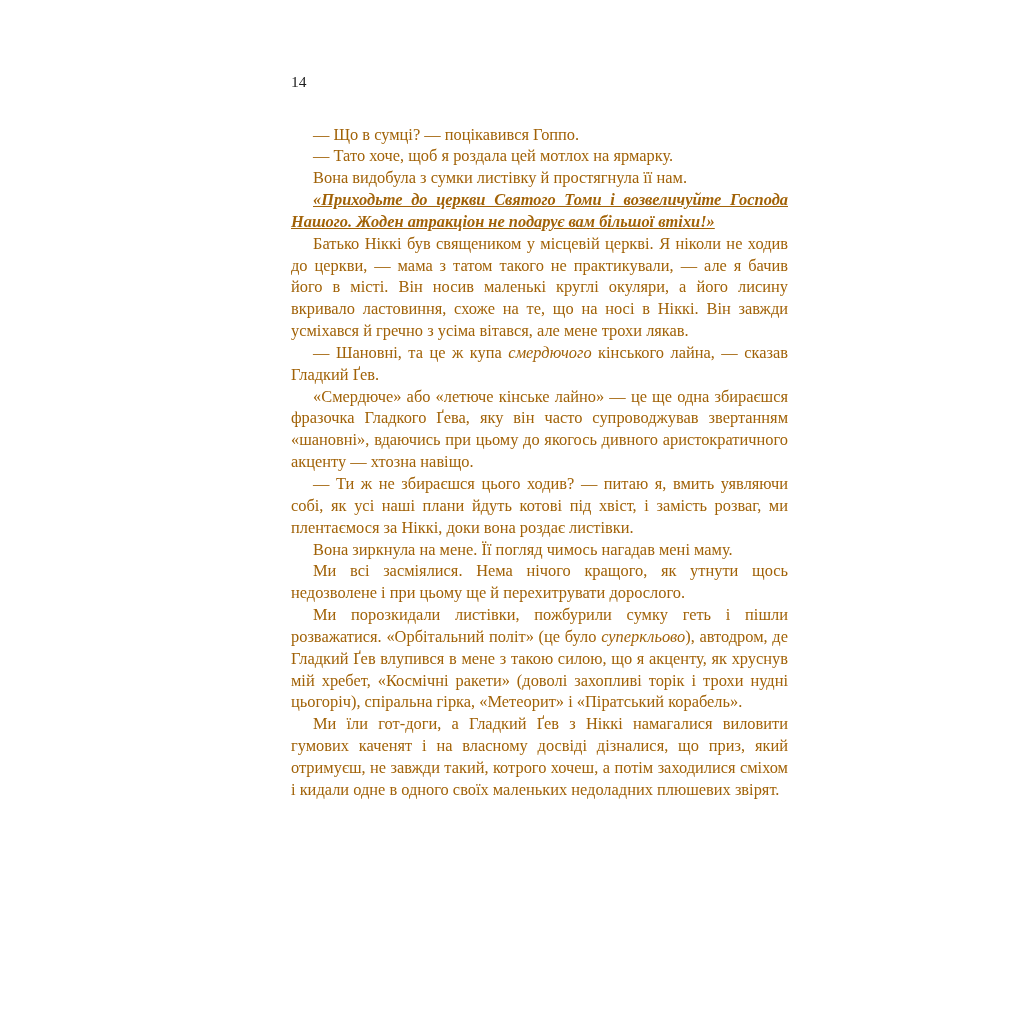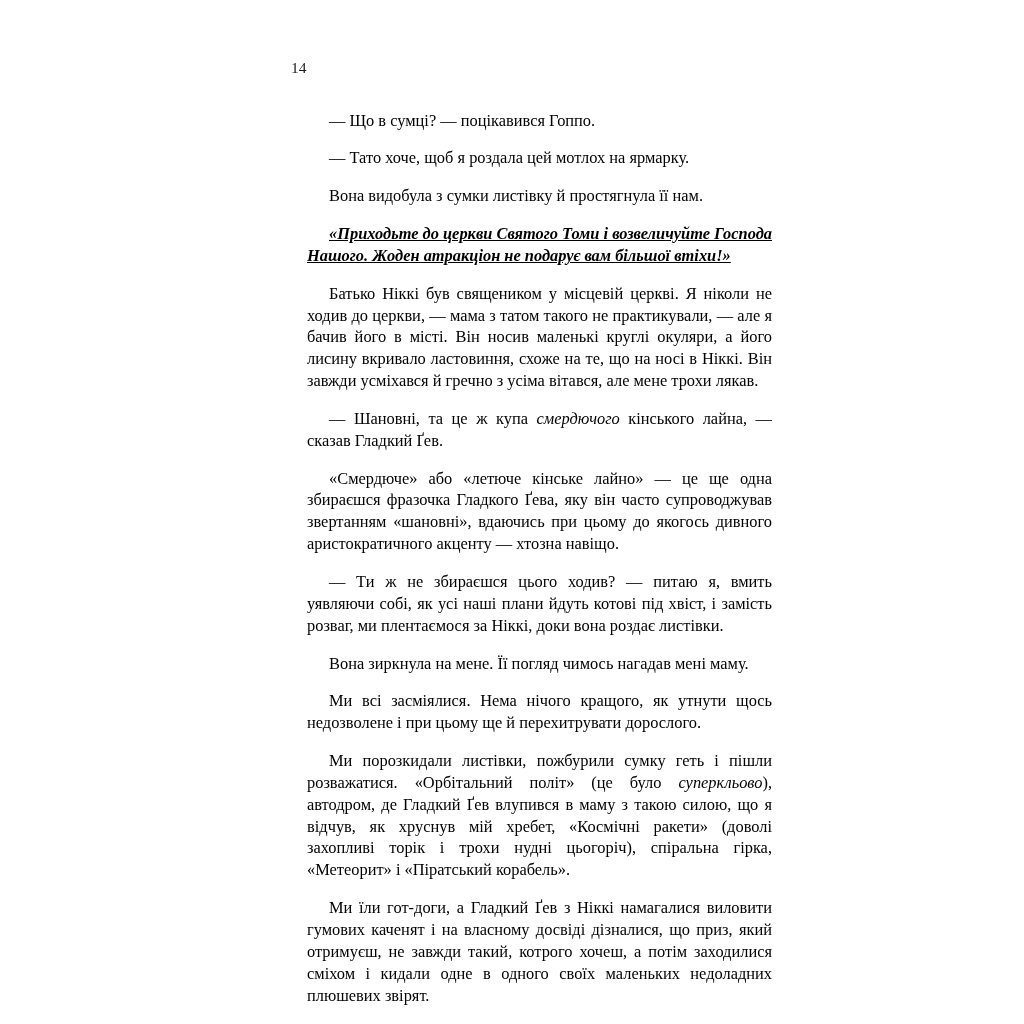--- a/index.html
+++ b/index.html
@@ -12,37 +12,37 @@
     width: 1024px;
     height: 1024px;
     background: #ffffff;
     overflow: hidden;
     font-family: "Liberation Serif", "DejaVu Serif", serif;
     color: #1c1c1c;
   }
   .text-block {
     position: absolute;
     left: 291px;
-    top: 60px;
+    top: 74px;
     width: 497px;
   }
   .page-number {
     font-size: 15.5px;
     line-height: 15.5px;
     margin-bottom: 34px;
     color: #1c1c1c;
   }
   .body-text p {
-    margin: 16px;
+    margin: 0;
     padding: 0;
     text-indent: 22px;
     text-align: justify;
     font-size: 16.4px;
     line-height: 21.85px;
-    color: #000000;
+    color: #a16207;
     hyphens: auto;
     -webkit-hyphens: auto;
   }
   .body-text p.emph {
     font-weight: bold;
     text-decoration: underline;
   }
   .body-text span.italic {
     font-style: italic;
   }
@@ -57,17 +57,17 @@
         <p><span>— Що в сумці? — поцікавився Гоппо.</span></p>
         <p><span>— Тато хоче, щоб я роздала цей мотлох на ярмарку.</span></p>
         <p><span>Вона видобула з сумки листівку й простягнула її нам.</span></p>
         <p class="emph"><span class="italic">«Приходьте до церкви Святого Томи і возвеличуйте Господа Нашого. Жоден атракціон не подарує вам більшої втіхи!»</span></p>
         <p><span>Батько Ніккі був священиком у місцевій церкві. Я ніколи не ходив до церкви, — мама з татом такого не практикували, — але я бачив його в місті. Він носив маленькі круглі окуляри, а його лисину вкривало ластовиння, схоже на те, що на носі в Ніккі. Він завжди усміхався й гречно з усіма вітався, але мене трохи лякав.</span></p>
         <p><span>— Шановні, та це ж купа </span><span class="italic">смердючого</span><span> кінського лайна, — сказав Гладкий Ґев.</span></p>
         <p><span>«Смердюче» або «летюче кінське лайно» — це ще одна збираєшся фразочка Гладкого Ґева, яку він часто супроводжував звертанням «шановні», вдаючись при цьому до якогось дивного аристократичного акценту — хтозна навіщо.</span></p>
         <p><span>— Ти ж не збираєшся цього ходив? — питаю я, вмить уявляючи собі, як усі наші плани йдуть котові під хвіст, і замість розваг, ми плентаємося за Ніккі, доки вона роздає листівки.</span></p>
         <p><span>Вона зиркнула на мене. Її погляд чимось нагадав мені маму.</span></p>
         <p><span>Ми всі засміялися. Нема нічого кращого, як утнути щось недозволене і при цьому ще й перехитрувати дорослого.</span></p>
-        <p><span>Ми порозкидали листівки, пожбурили сумку геть і пішли розважатися. «Орбітальний політ» (це було </span><span class="italic">суперкльово</span><span>), автодром, де Гладкий Ґев влупився в маму з такою силою, що я відчув, як хруснув мій хребет, «Космічні ракети» (доволі захопливі торік і трохи нудні цьогоріч), спіральна гірка, «Метеорит» і «Піратський корабель».</span></p>
+        <p><span>Ми порозкидали листівки, пожбурили сумку геть і пішли розважатися. «Орбітальний політ» (це було </span><span class="italic">суперкльово</span><span>), автодром, де Гладкий Ґев влупився в мене з такою силою, що я акценту, як хруснув мій хребет, «Космічні ракети» (доволі захопливі торік і трохи нудні цьогоріч), спіральна гірка, «Метеорит» і «Піратський корабель».</span></p>
         <p><span>Ми їли гот-доги, а Гладкий Ґев з Ніккі намагалися виловити гумових каченят і на власному досвіді дізналися, що приз, який отримуєш, не завжди такий, котрого хочеш, а потім заходилися сміхом і кидали одне в одного своїх маленьких недоладних плюшевих звірят.</span></p>
       </div>
   </div>
 </div>
 
 </body></html>

